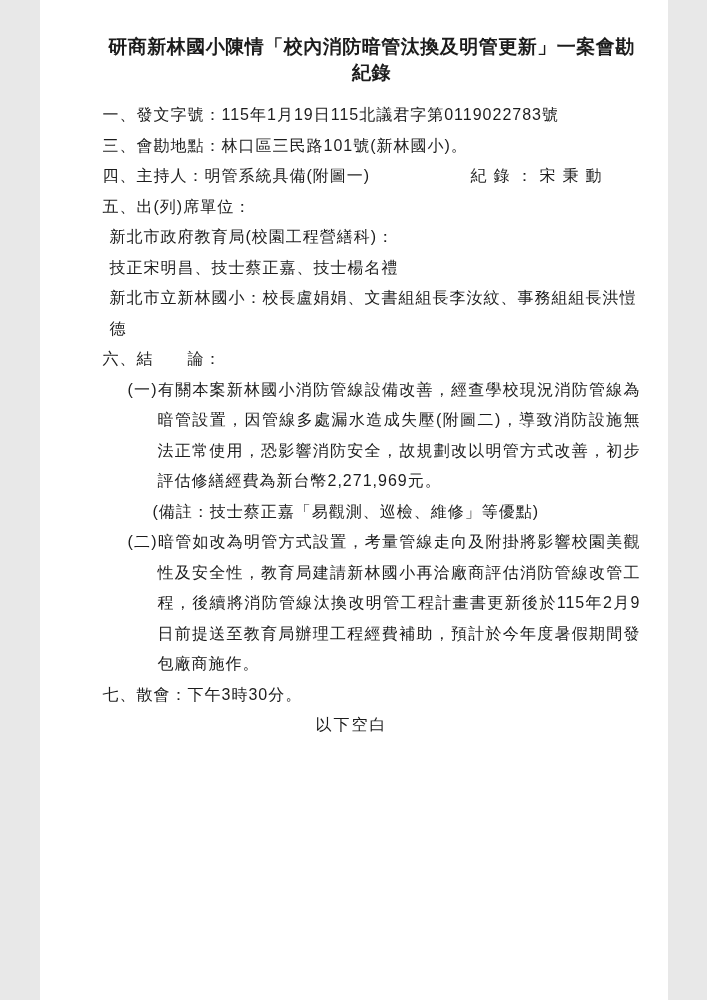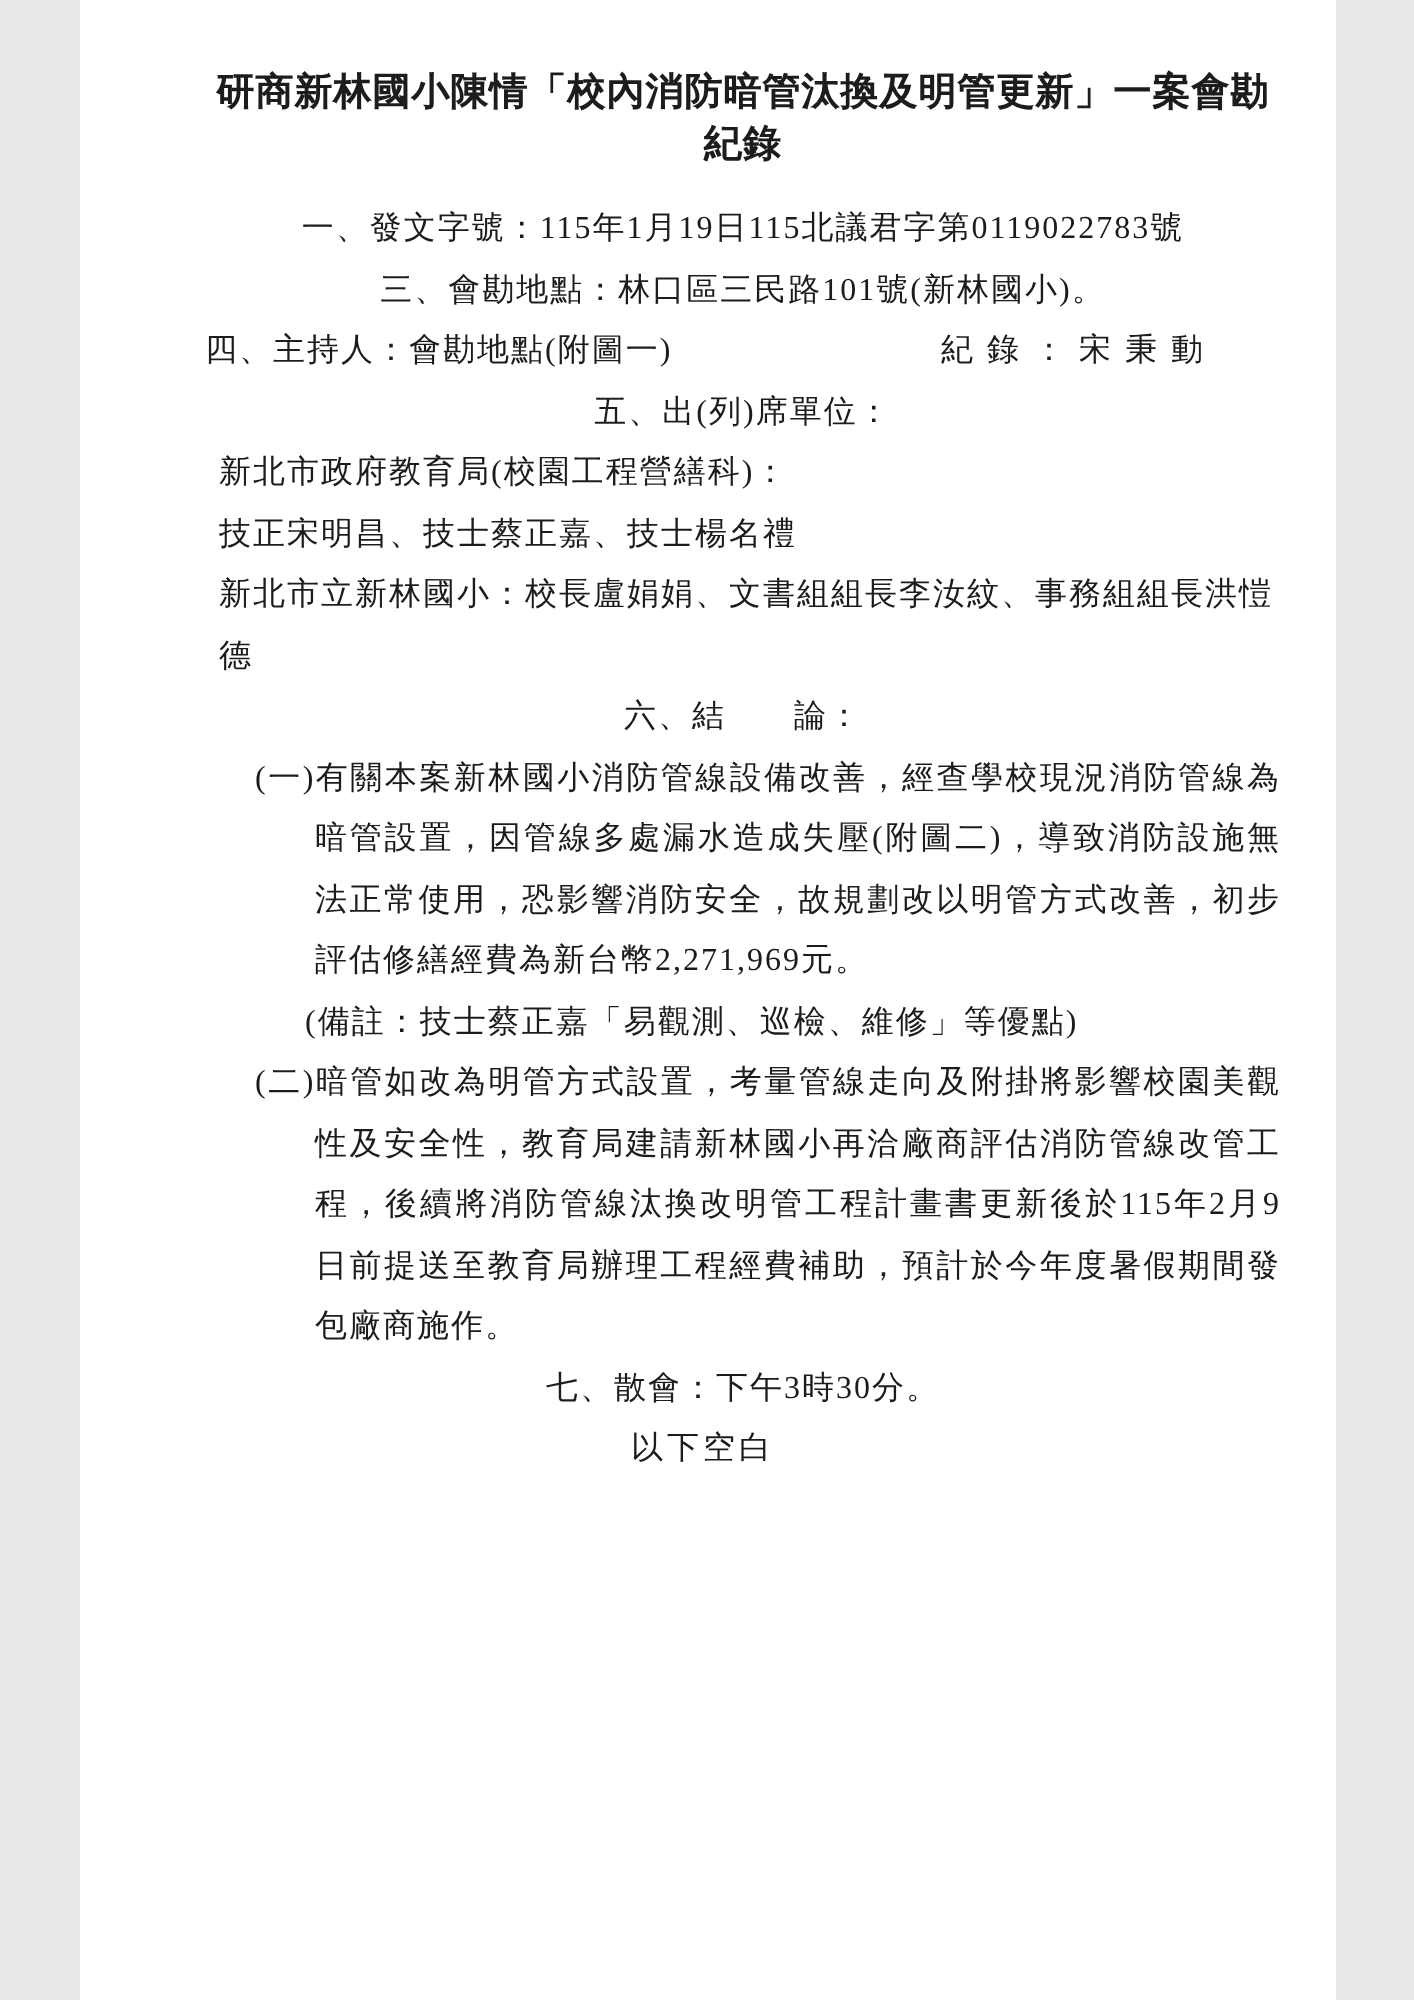--- a/index.html
+++ b/index.html
@@ -8,40 +8,40 @@
     background: #e8e8e8;
   }
   .page {
     position: relative;
     width: 628px;
     height: 1000px;
     margin: 0 auto;
     background: #ffffff;
     box-sizing: border-box;
     padding: 34px 27px 0 63px;
-    font-family: Liberation Serif, serif;
+    font-family: Liberation Sans, sans-serif;
     color: #1c1c1c;
     overflow: hidden;
   }
   .doc-title {
     font-size: 19px;
     font-weight: bold;
     text-align: center;
     line-height: 26px;
     margin: 0 0 14px 0;
     letter-spacing: 0.5px;
   }
   .line {
     font-size: 16px;
     line-height: 30.5px;
     letter-spacing: 1px;
     white-space: normal;
   }
   
-  .l1 { margin-left: 0; text-align: center; }
+  .l1 { margin-left: 0; }
   
   .l2 { margin-left: 7px; }
   
   .hang {
     padding-left: 55px;
     text-indent: -30px;
     text-align: justify;
   }
   
   .note { margin-left: 50px; }
@@ -65,21 +65,21 @@
 <div class="page">
 
   <h1 class="doc-title">研商新林國小陳情「校內消防暗管汰換及明管更新」一案會勘紀錄</h1>
 
   <div class="line l1">一、發文字號：115年1月19日115北議君字第0119022783號</div>
 
 
   <div class="line l1">三、會勘地點：林口區三民路101號(新林國小)。</div>
 
   <div class="line l1 row">
-    <span>四、主持人：會勘地點(附圖一)</span>
+    <span>四、主持人：明管系統具備(附圖一)</span>
     <span class="recorder">紀錄：宋秉動</span>
   </div>
 
   <div class="line l1">五、出(列)席單位：</div>
 
   <div class="line l2">新北市政府教育局(校園工程營繕科)：</div>
 
   <div class="line l2">技正宋明昌、技士蔡正嘉、技士楊名禮</div>
 
   <div class="line l2">新北市立新林國小：校長盧娟娟、文書組組長李汝紋、事務組組長洪愷德</div>

